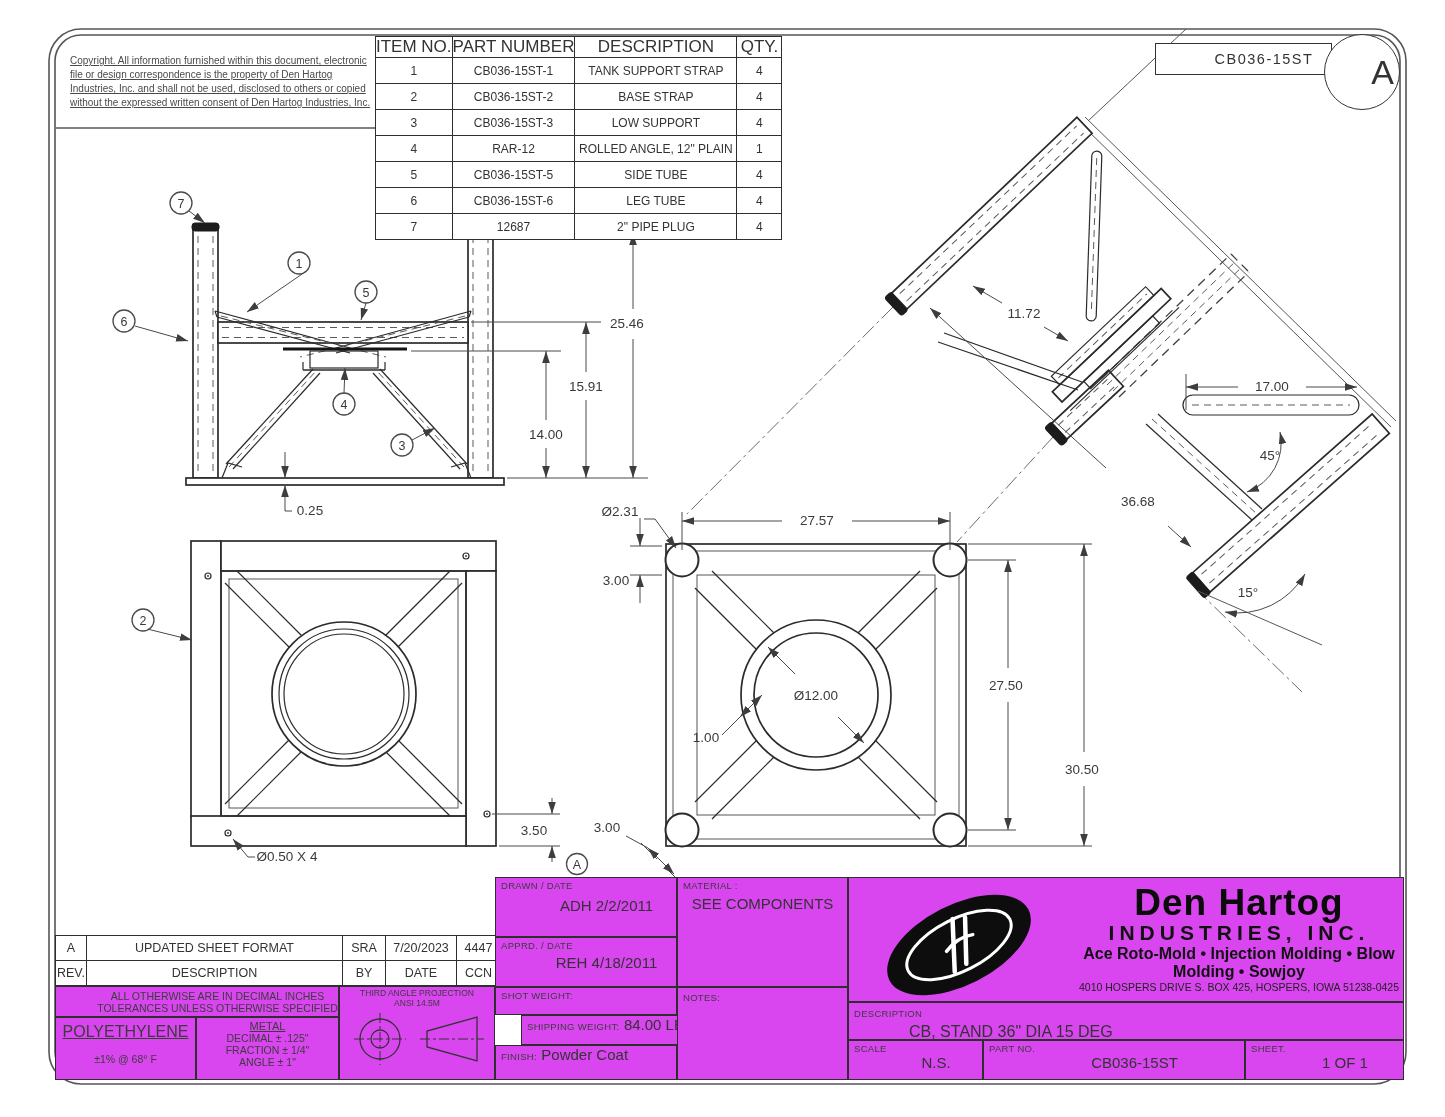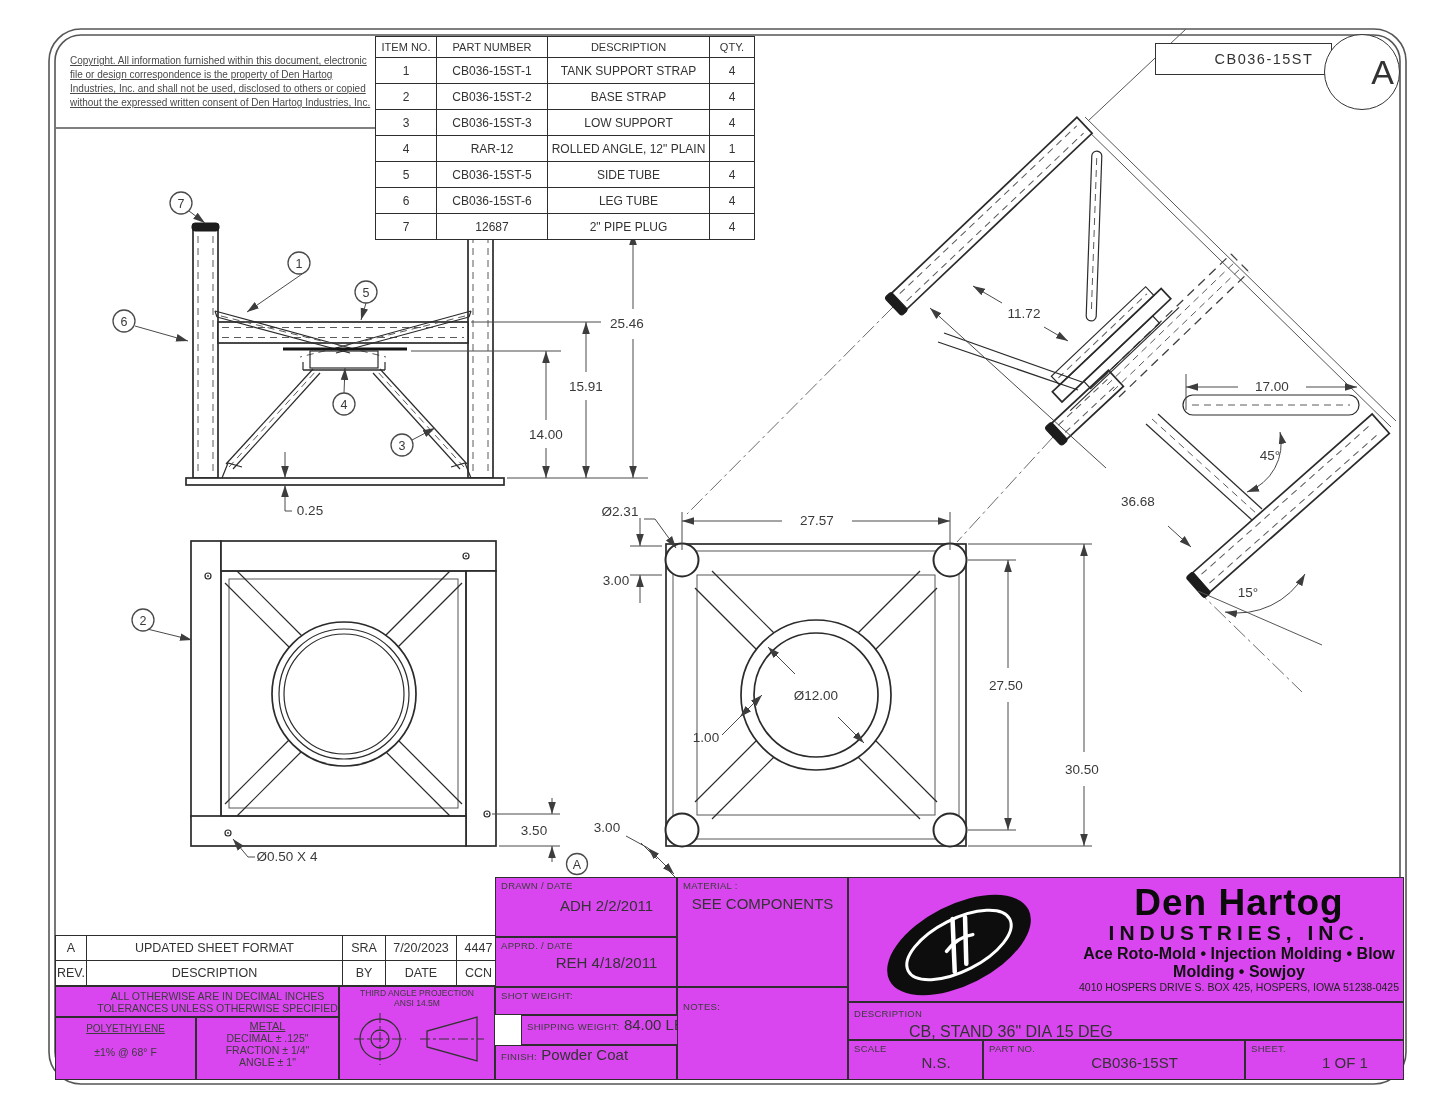--- a/index.html
+++ b/index.html
@@ -10,21 +10,21 @@
   .box{border:1.5px solid #2e2e2e;background:#d946ef;}
   .lbl{font-size:9.5px;color:#3c3c3c;letter-spacing:.3px;display:block;padding:2px 0 0 5px;}
   .val{font-size:15px;color:#333;}
   
   #copyright-title{font-size:17px;letter-spacing:1px;color:#3a3a3a;}
   #copyright-text{font-size:10px;line-height:1.4;color:#4a4a4a;width:308px;margin-top:8px;text-decoration:underline;}
   
   table.parts{border-collapse:collapse;table-layout:fixed;background:#fff;}
   table.parts td,table.parts th{border:1.4px solid #2e2e2e;font-size:12px;font-weight:normal;
       color:#333;text-align:center;padding:0;height:25px;overflow:hidden;white-space:nowrap;}
-  table.parts tr.hdr td{height:20px;font-size:11px;}
+  table.parts tr.hdr td{height:20px;font-size:17px;}
   
   table.rev{border-collapse:collapse;table-layout:fixed;background:#fff;}
   table.rev td{border:1.5px solid #2e2e2e;font-size:12.5px;color:#333;text-align:center;
       height:24px;padding:0;white-space:nowrap;overflow:hidden;}
   .cent{display:flex;align-items:center;justify-content:center;text-align:right;padding-left:41px;}
   .u{text-decoration:underline;}
   .small{font-size:10.5px;color:#3c3c3c;}
   #logo-name1{font-size:37px;font-weight:bold;color:#0b0b0b;letter-spacing:1px;line-height:1;}
   #logo-name2{font-size:21px;font-weight:bold;color:#111;letter-spacing:5px;line-height:1.15;}
   #logo-tag{font-size:16px;font-weight:bold;color:#111;}
@@ -436,21 +436,21 @@
   </tr>
 </tbody>
     </table>
 
 <div class="abs box cent" style="left:55px;top:986px;width:284px;height:31px;flex-direction:column;">
   <div class="small">ALL OTHERWISE ARE IN DECIMAL INCHES</div>
   <div class="small">TOLERANCES UNLESS OTHERWISE SPECIFIED</div>
 </div>
 
 <div class="abs box" style="left:55px;top:1017px;width:141px;height:63px;text-align:center;">
-  <div class="small u" style="margin-top:5px;font-size:10px;">POLYETHYLENE</div>
+  <div class="small u" style="margin-top:5px;font-size:16px;">POLYETHYLENE</div>
   <div class="small" style="margin-top:12px;">±1% @ 68° F</div>
 </div>
 
 <div class="abs box" style="left:196px;top:1017px;width:143px;height:63px;text-align:center;">
   <div class="small u" style="margin-top:2px;font-size:11px;">METAL</div>
   <div class="small">DECIMAL ± .125"</div>
   <div class="small">FRACTION ± 1/4"</div>
   <div class="small">ANGLE ± 1"</div>
 </div>
 
@@ -486,21 +486,21 @@
 <div class="abs box" style="left:495px;top:1045px;width:182px;height:35px;">
   <span class="lbl" style="display:inline;margin-top:15px;">FINISH:</span>
   <span class="val">Powder Coat</span>
 </div>
 
 <div class="abs box" style="left:677px;top:877px;width:171px;height:110px;">
   <span class="lbl">MATERIAL :</span>
   <div class="val" style="text-align:center;margin-top:4px;">SEE COMPONENTS</div>
 </div>
 <div class="abs box" style="left:677px;top:987px;width:171px;height:93px;">
-  <span class="lbl" style="padding-top:13px;">NOTES:</span>
+  <span class="lbl" style="padding-top:4px;">NOTES:</span>
 </div>
 
 <div class="abs box" style="left:848px;top:877px;width:556px;height:125px;">
   <svg class="abs" style="left:10px;top:5px;" width="220" height="115" viewBox="0 0 220 115">
     <g transform="translate(100,62) rotate(-27)">
       <ellipse cx="0" cy="0" rx="78" ry="40" fill="#0d0d0d"></ellipse>
       <ellipse cx="0" cy="0" rx="57" ry="26" fill="none" stroke="#fff" stroke-width="3"></ellipse>
       <path d="M-16,22 L6,-26" stroke="#fff" stroke-width="4.5" stroke-linecap="round" fill="none"></path>
       <path d="M-2,20 L18,-22" stroke="#fff" stroke-width="4.5" stroke-linecap="round" fill="none"></path>
       <path d="M-14,0 Q2,-8 17,-3" stroke="#fff" stroke-width="3.5" stroke-linecap="round" fill="none"></path>

